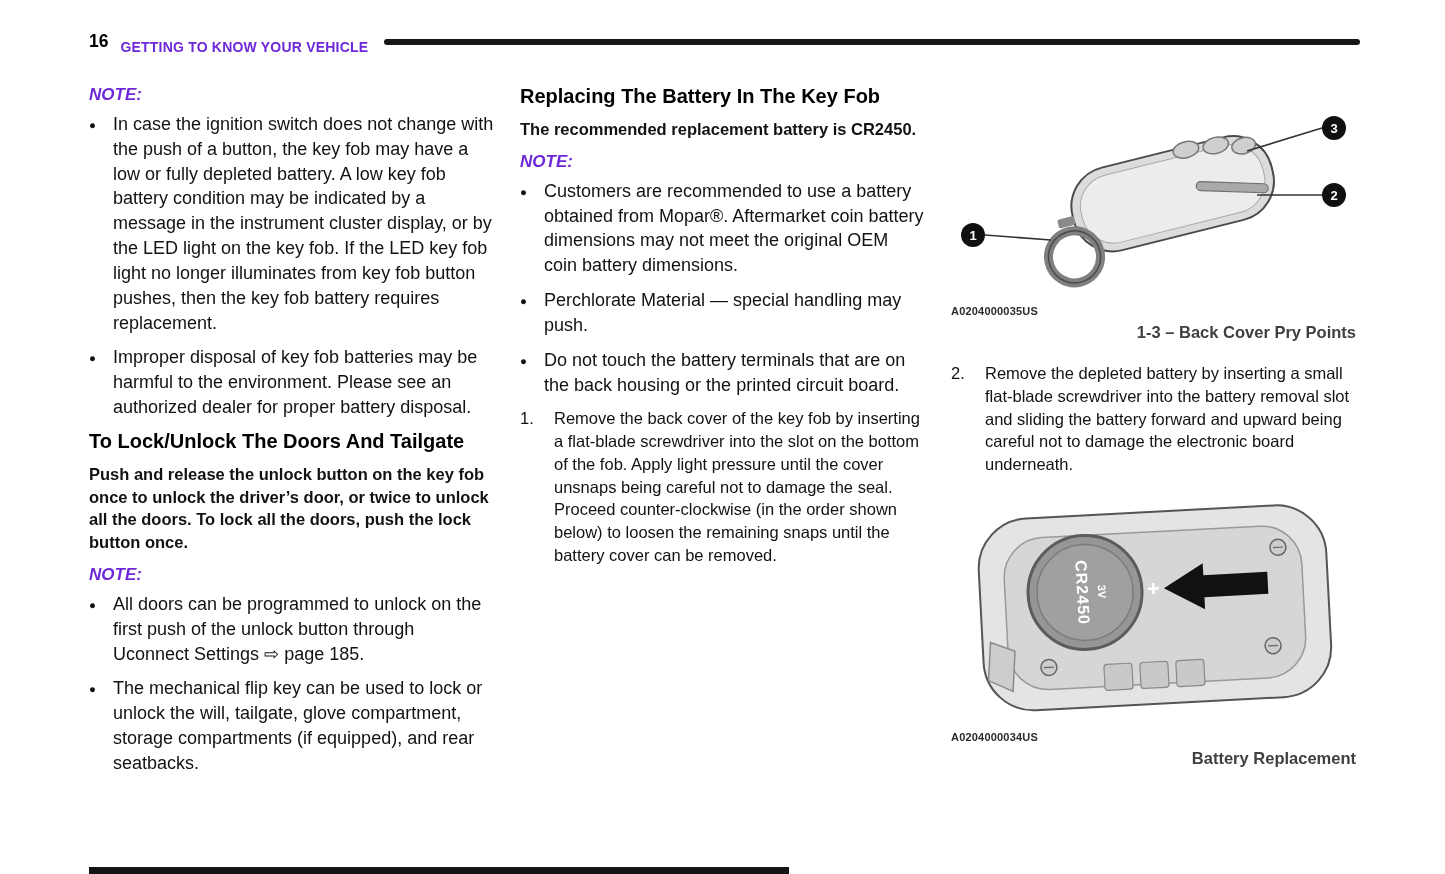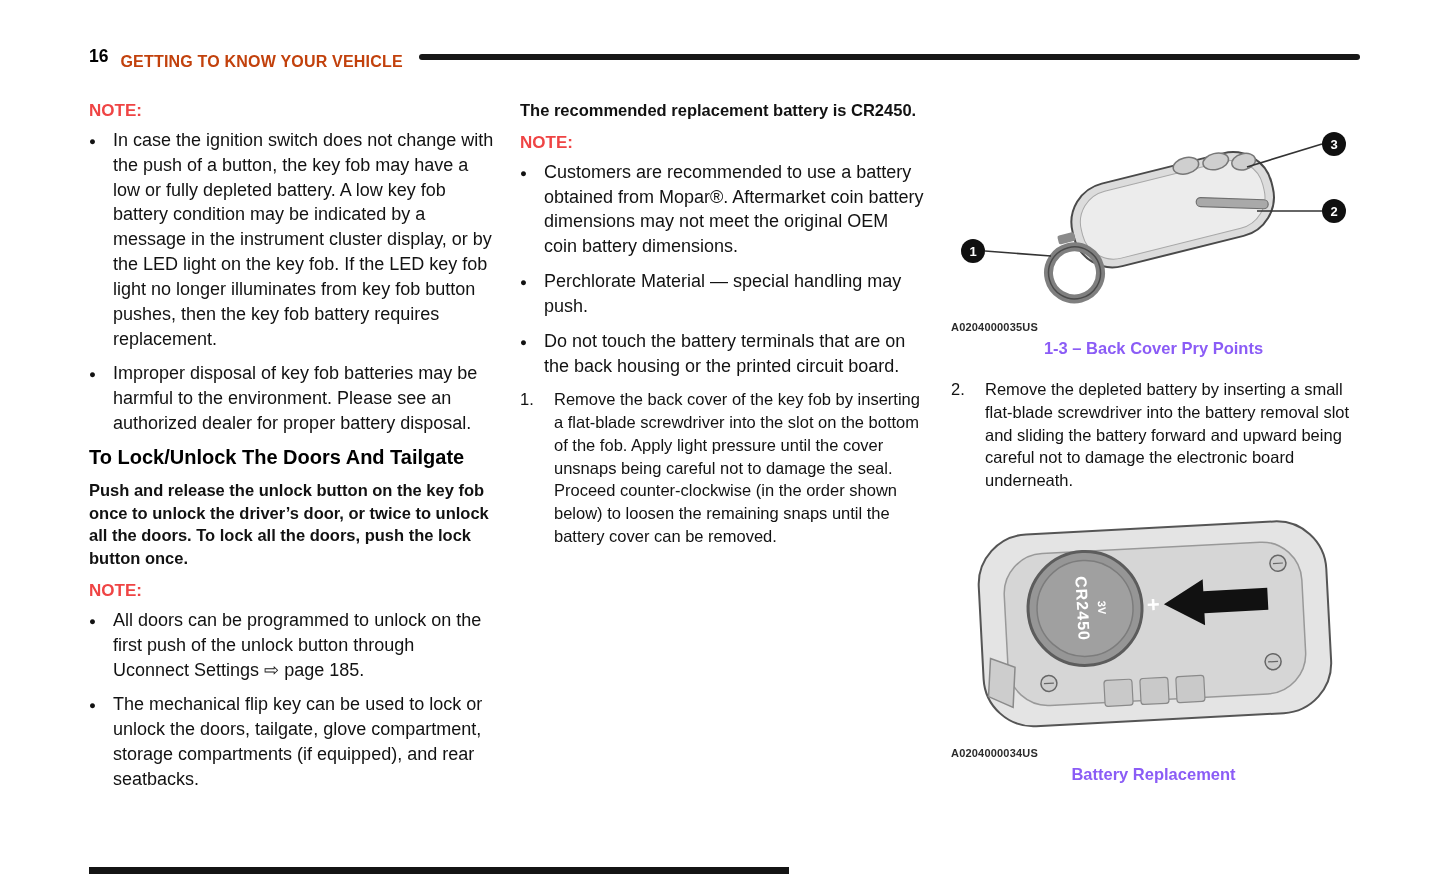--- a/index.html
+++ b/index.html
@@ -5,50 +5,50 @@
   * { box-sizing: border-box; }
   html,body { margin:0; padding:0; }
   body {
     width:1445px; height:874px;
     background:#ffffff;
     font-family:"Liberation Sans", sans-serif;
     color:#121212;
     position:relative;
     overflow:hidden;
   }
-  .page { padding:42px 85px 0 89px; }
+  .page { padding:28px 85px 0 89px; }
 
   
   .header-row { display:flex; align-items:center; margin-bottom:28px; }
   .page-num { font-size:17.5px; font-weight:bold; color:#000; margin-right:12px; }
-  .section-title { font-size:16px; font-weight:bold; color:#c2410c; letter-spacing:.2px; white-space:nowrap;margin-top:11px; }
+  .section-title { font-size:14px; font-weight:bold; color:#6d28d9; letter-spacing:.2px; white-space:nowrap;margin-top:11px; }
   .header-rule { flex:1; height:6px; background:#171717; margin-left:16px; border-radius:3px; }
 
   
   .columns { display:flex; gap:26px; }
   .col { width:405px; flex:none; }
 
   .colhead { font-size:20px; font-weight:bold; margin:2px 0 10px; color:#000; }
-  .note-label { font-size:17px; font-weight:bold; margin:2px 0 7px; color:#ef4444; }
+  .note-label { font-size:17px; font-weight:bold; margin:2px 0 7px; color:#6d28d9;font-style:italic; }
   .body-para { font-size:16.5px; line-height:1.38; margin:0 0 11px;font-weight:bold; }
 
   .bullet-item { display:flex; font-size:18px; line-height:1.38; margin:0 0 10px; }
   .bullet-marker { flex:none; width:24px; }
   .bullet-marker::before { content:"\25CF"; font-size:11.5px; position:relative; top:-1px; }
   .bullet-text { flex:1; }
 
   .step-item { display:flex; font-size:16.5px; line-height:1.38; margin:0 0 12px; }
   .step-num { flex:none; width:34px; }
   .step-text { flex:1; }
 
   
   .figure { margin:0 0 6px; }
   .fig-art { display:block; width:100%; }
   .fig-code { text-align:left; font-size:11px; color:#2b2b2b; margin:2px 4px 6px 0; font-weight:bold; letter-spacing:.2px; }
-  .fig-caption { text-align:center; font-size:16.5px; font-weight:bold; margin:0 0 20px; color:#8b5cf6; }
+  .fig-caption { text-align:right; font-size:16.5px; font-weight:bold; margin:0 0 20px; color:#404040; }
   .figure2-wrap { margin-top:18px; }
 
   .bottom-bar { position:absolute; left:89px; bottom:0; width:700px; height:7px; background:#141414; }
 </style>
 </head>
 <body>
 
 <div class="page">
 
   <div class="header-row">
@@ -75,25 +75,26 @@
       <p class="body-para">Push and release the unlock button on the key fob once to unlock the driver’s door, or twice to unlock all the doors. To lock all the doors, push the lock button once.</p>
 
       <div class="note-label">NOTE:</div>
 
       <div class="bullet-item">
         <span class="bullet-marker"></span>
         <span class="bullet-text">All doors can be programmed to unlock on the first push of the unlock button through Uconnect Settings ⇨ page 185.</span>
       </div>
       <div class="bullet-item">
         <span class="bullet-marker"></span>
-        <span class="bullet-text">The mechanical flip key can be used to lock or unlock the doors, tailgate, glove compartment, storage compartments (if equipped), and rear seatbacks.</span>
+        <span class="bullet-text">The mechanical flip key can be used to lock or unlock the will, tailgate, glove compartment, storage compartments (if equipped), and rear seatbacks.</span>
       </div>
     </div>
 
     <div class="col">
+      <div class="colhead">Replacing The Battery In The Key Fob</div>
       <p class="body-para">The recommended replacement battery is CR2450.</p>
 
       <div class="note-label">NOTE:</div>
 
       <div class="bullet-item">
         <span class="bullet-marker"></span>
         <span class="bullet-text">Customers are recommended to use a battery obtained from Mopar®. Aftermarket coin battery dimensions may not meet the original OEM coin battery dimensions.</span>
       </div>
       <div class="bullet-item">
         <span class="bullet-marker"></span>

